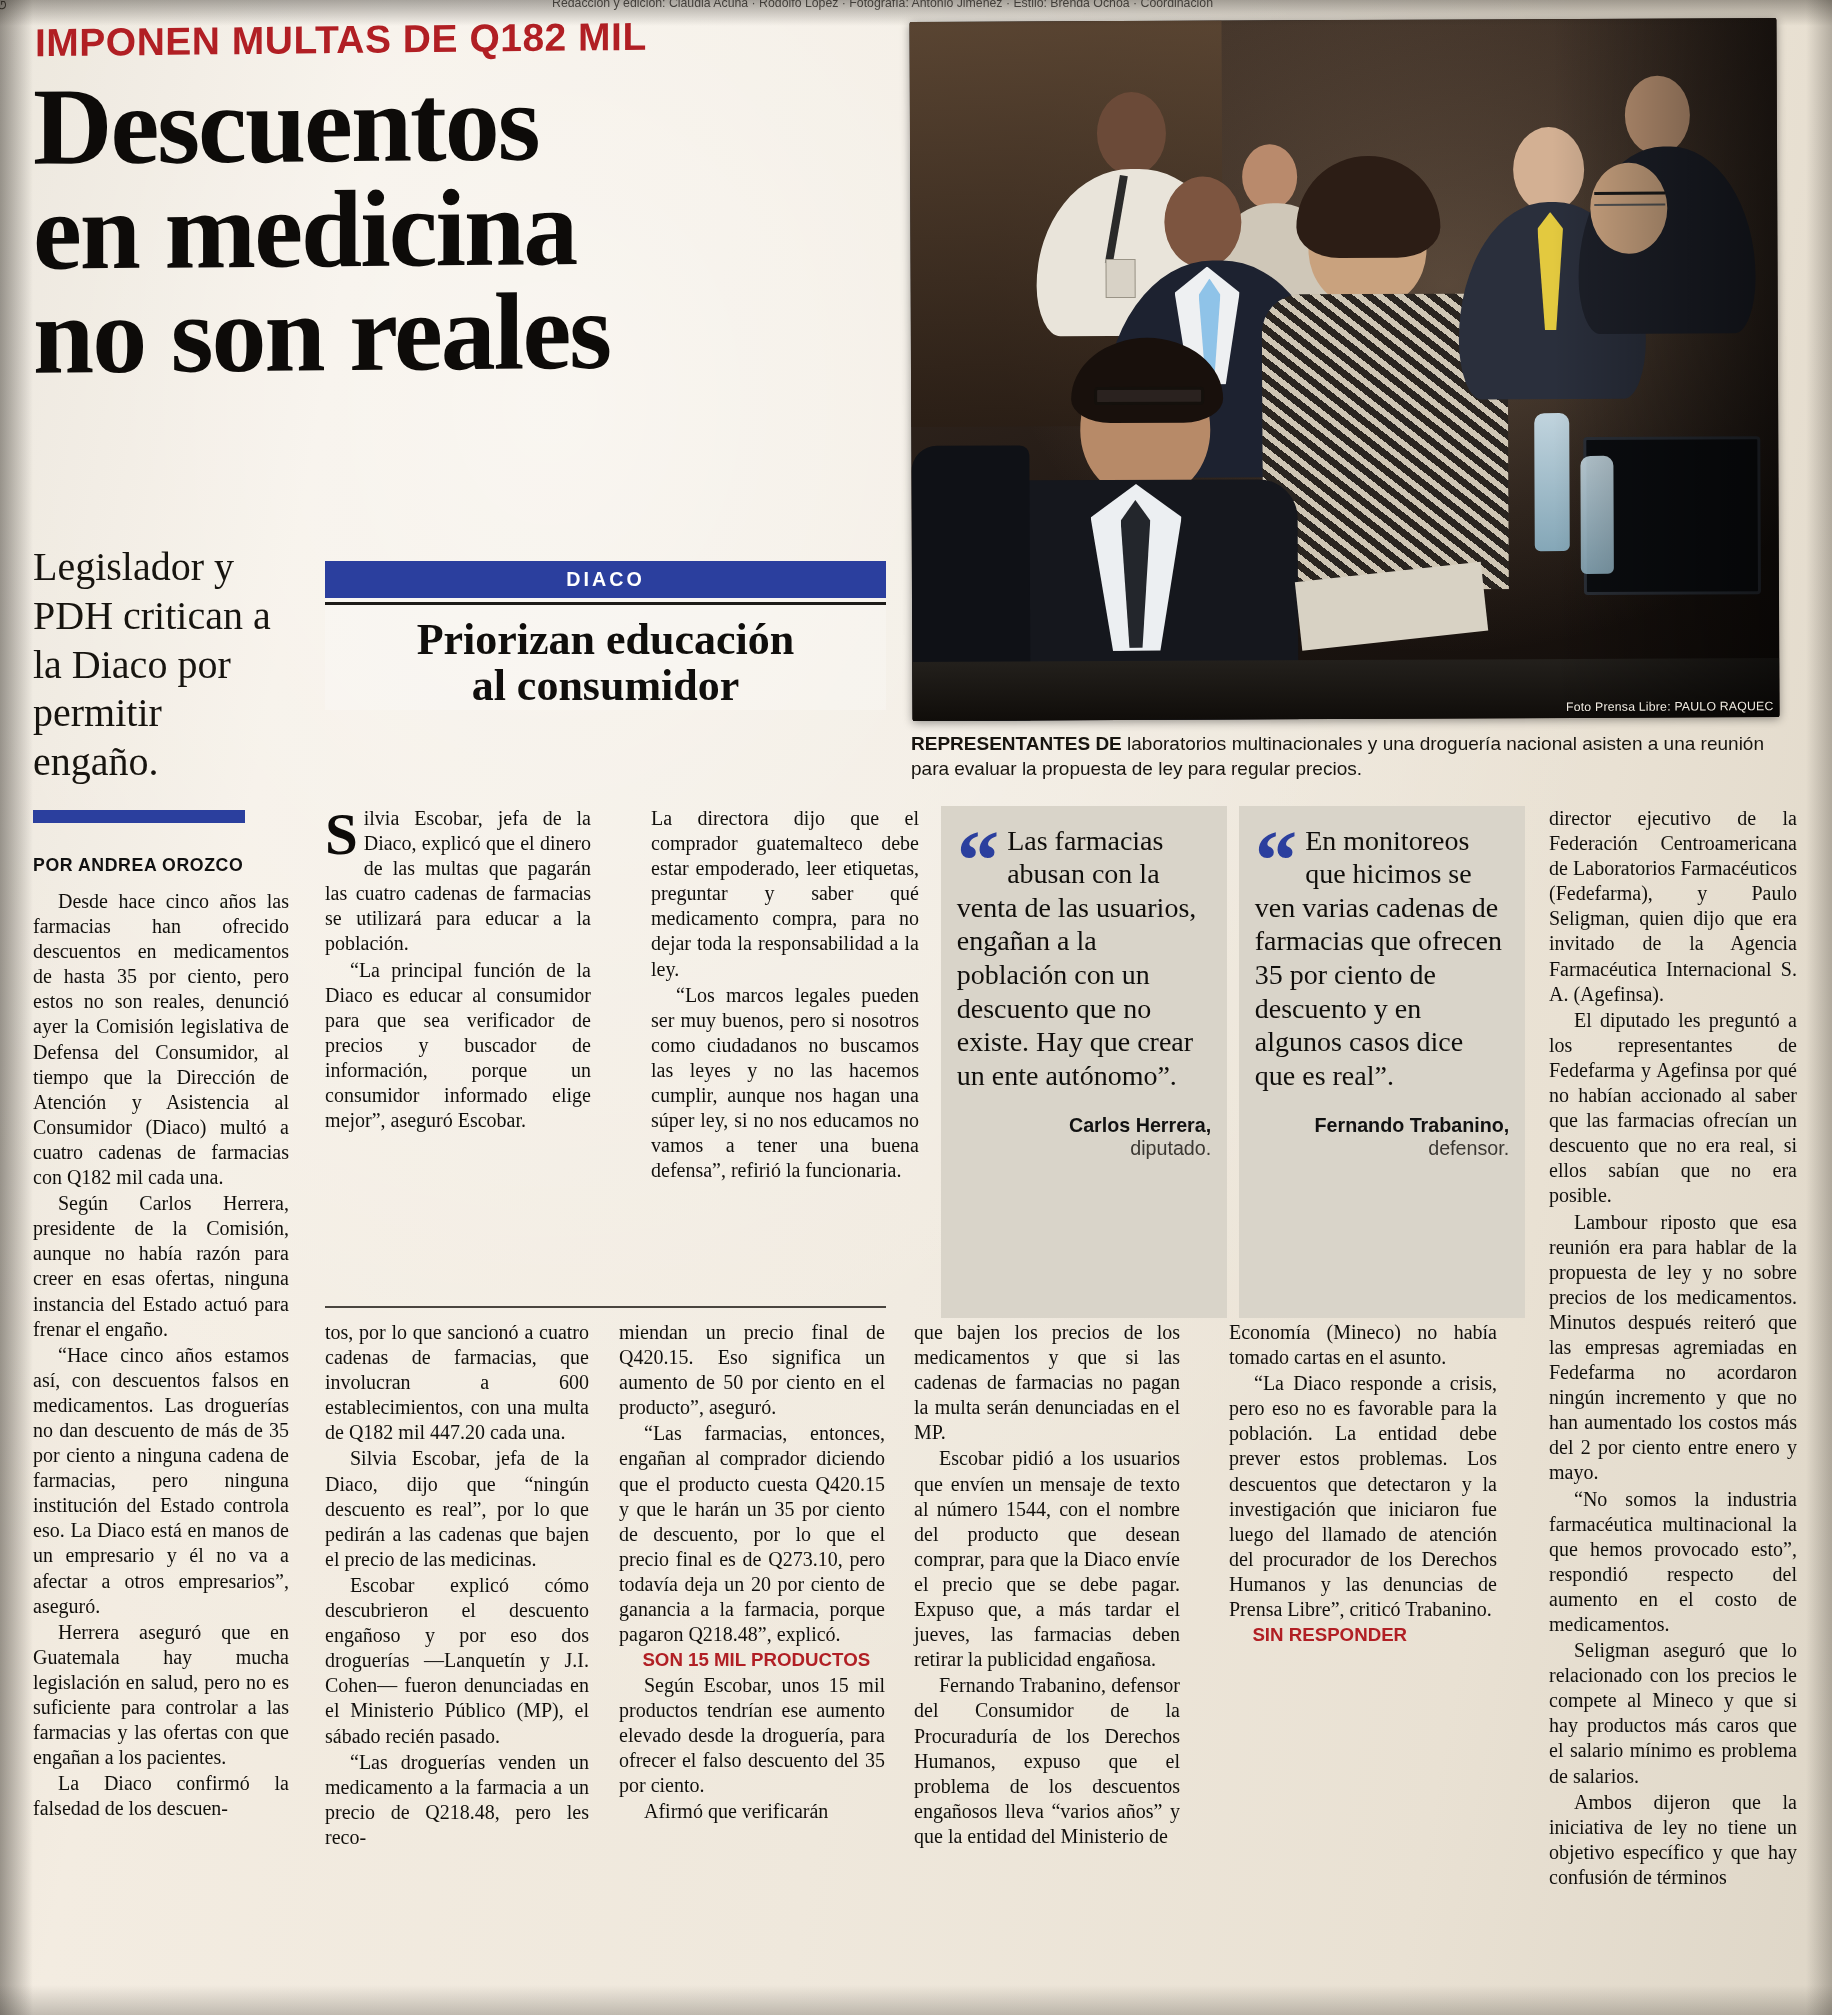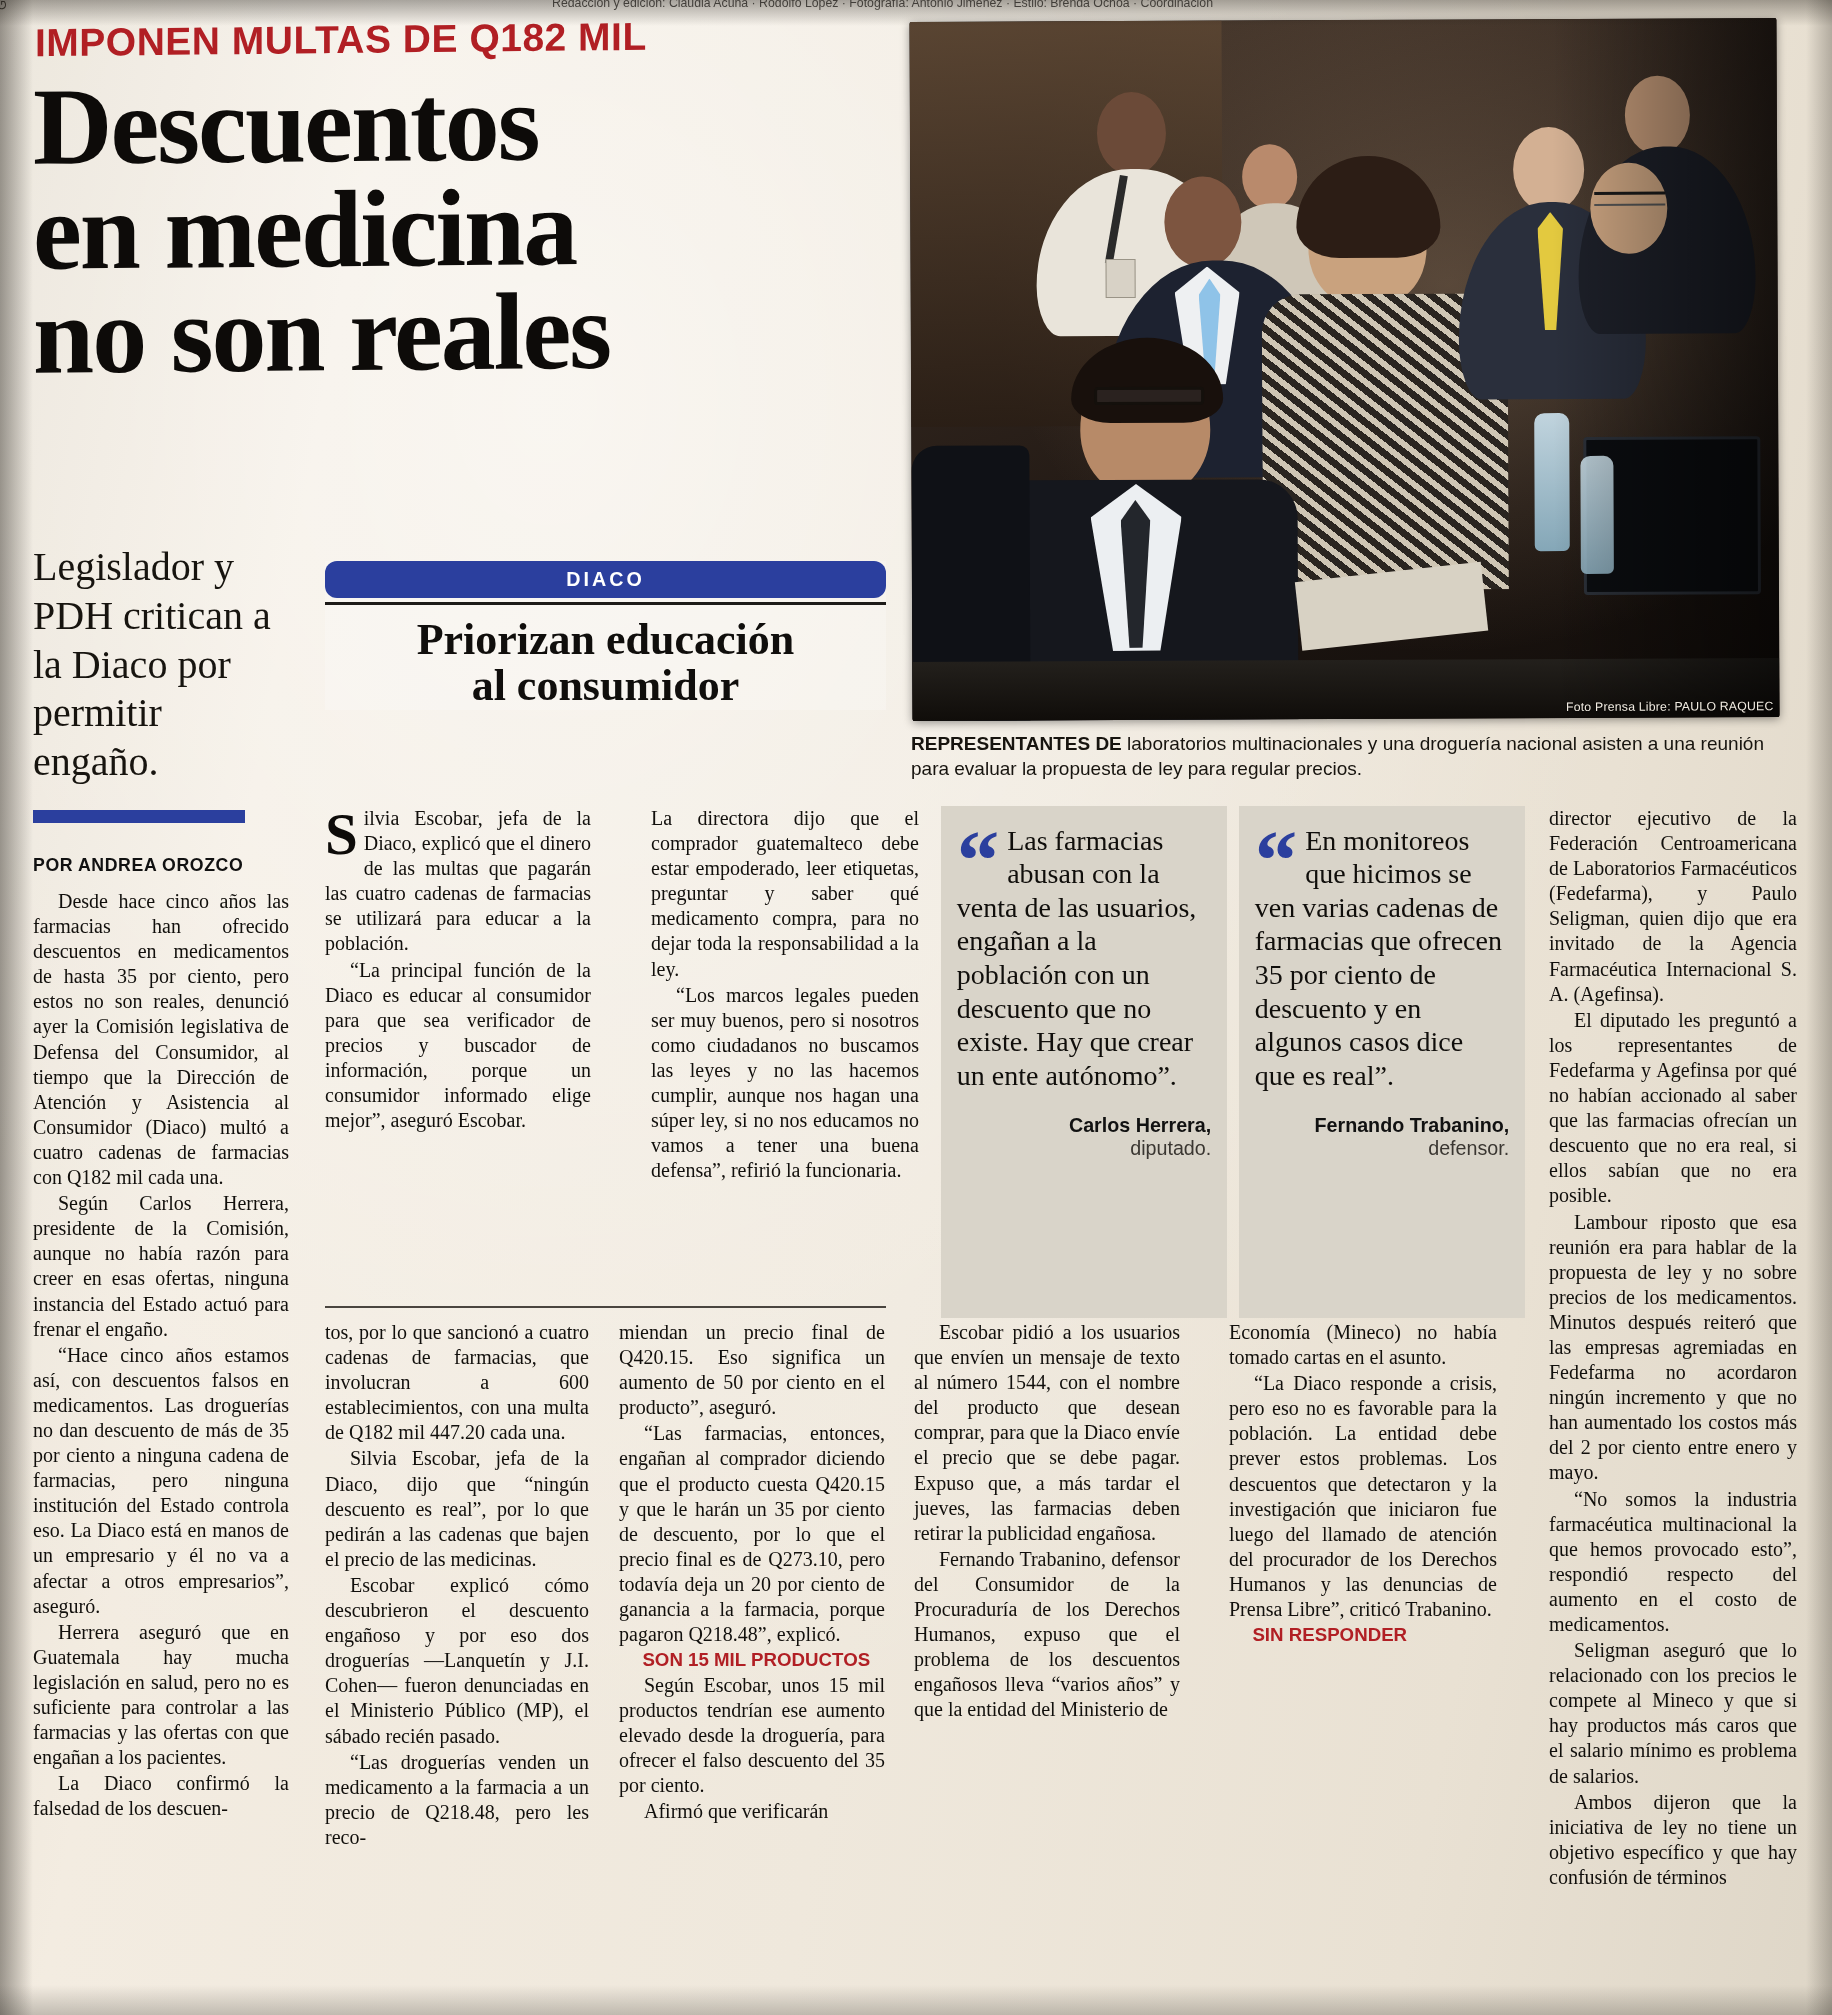--- a/index.html
+++ b/index.html
@@ -107,21 +107,21 @@
   
   .box-diaco {
     position: absolute;
     left: 325px; top: 561px;
     width: 561px;
     background: rgba(255,255,255,0.22);
   }
   .box-diaco .blue-bar {
     height: 37px;
     background: #2b3f9e;
-    display: flex; align-items: center; justify-content: center; border-radius: 12px;
+    display: flex; align-items: center; justify-content: center;
   }
   .box-diaco .blue-bar span {
     font-family: "Liberation Sans", sans-serif;
     font-weight: bold; font-size: 19.7px; letter-spacing: 3px;
     color: #fff;
   }
   .box-diaco .rule {
     height: 3px; background: #1d1b18; margin-top: 3.9px;
   }
   .box-diaco h2 {
@@ -407,20 +407,21 @@
 
   <div class="col" style="left:619px; top:1320px; width:266px;">
     <p class="noindent">miendan un precio final de Q420.15. Eso significa un aumento de 50 por ciento en el producto”, aseguró.</p>
     <p>“Las farmacias, entonces, engañan al comprador diciendo que el producto cuesta Q420.15 y que le harán un 35 por ciento de descuento, por lo que el precio final es de Q273.10, pero todavía deja un 20 por ciento de ganancia a la farmacia, porque pagaron Q218.48”, explicó.</p>
     <p class="subhead">SON 15 MIL PRODUCTOS</p>
     <p>Según Escobar, unos 15 mil productos tendrían ese aumento elevado desde la droguería, para ofrecer el falso descuento del 35 por ciento.</p>
     <p>Afirmó que verificarán</p>
   </div>
 
   <div class="col" style="left:914px; top:1320px; width:266px;">
+    <p class="noindent">que bajen los precios de los medicamentos y que si las cadenas de farmacias no pagan la multa serán denunciadas en el MP.</p>
     <p>Escobar pidió a los usuarios que envíen un mensaje de texto al número 1544, con el nombre del producto que desean comprar, para que la Diaco envíe el precio que se debe pagar. Expuso que, a más tardar el jueves, las farmacias deben retirar la publicidad engañosa.</p>
     <p>Fernando Trabanino, defensor del Consumidor de la Procuraduría de los Derechos Humanos, expuso que el problema de los descuentos engañosos lleva “varios años” y que la entidad del Ministerio de</p>
   </div>
 
   <div class="col" style="left:1229px; top:1320px; width:268px;">
     <p class="noindent">Economía (Mineco) no había tomado cartas en el asunto.</p>
     <p>“La Diaco responde a crisis, pero eso no es favorable para la población. La entidad debe prever estos problemas. Los descuentos que detectaron y la investigación que iniciaron fue luego del llamado de atención del procurador de los Derechos Humanos y las denuncias de Prensa Libre”, criticó Trabanino.</p>
     <p class="subhead">SIN RESPONDER</p>
   </div>
 

